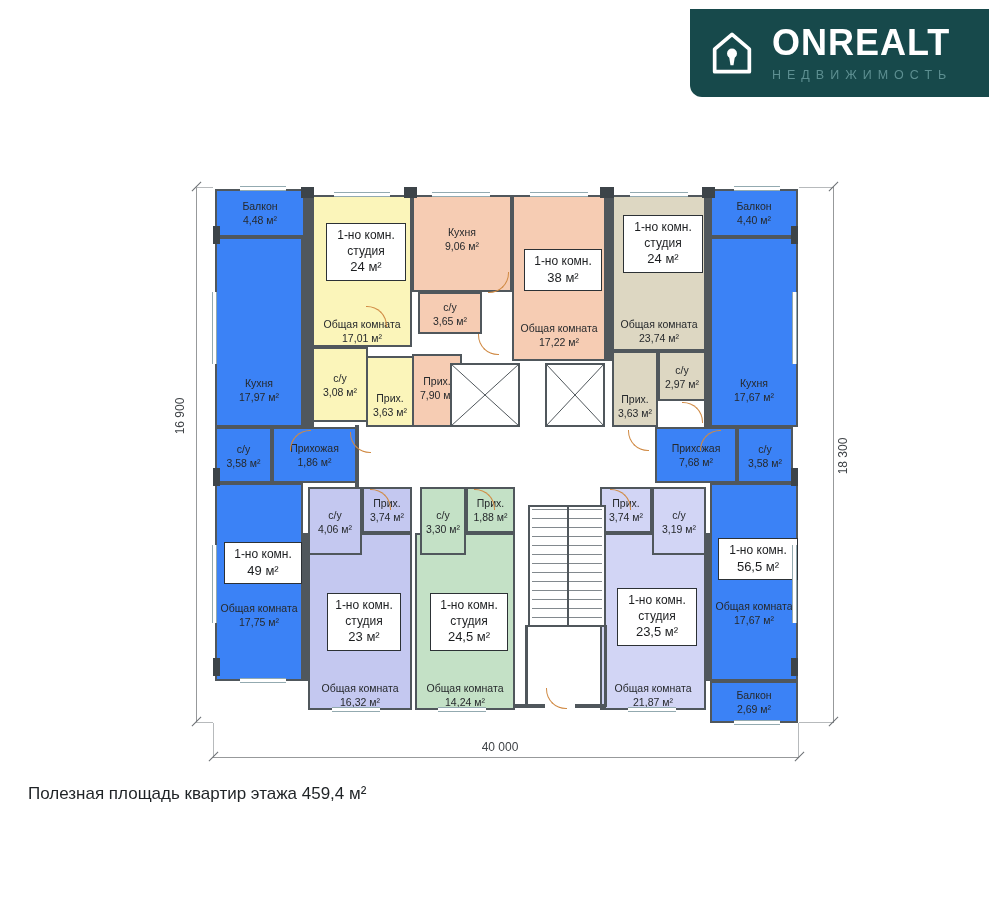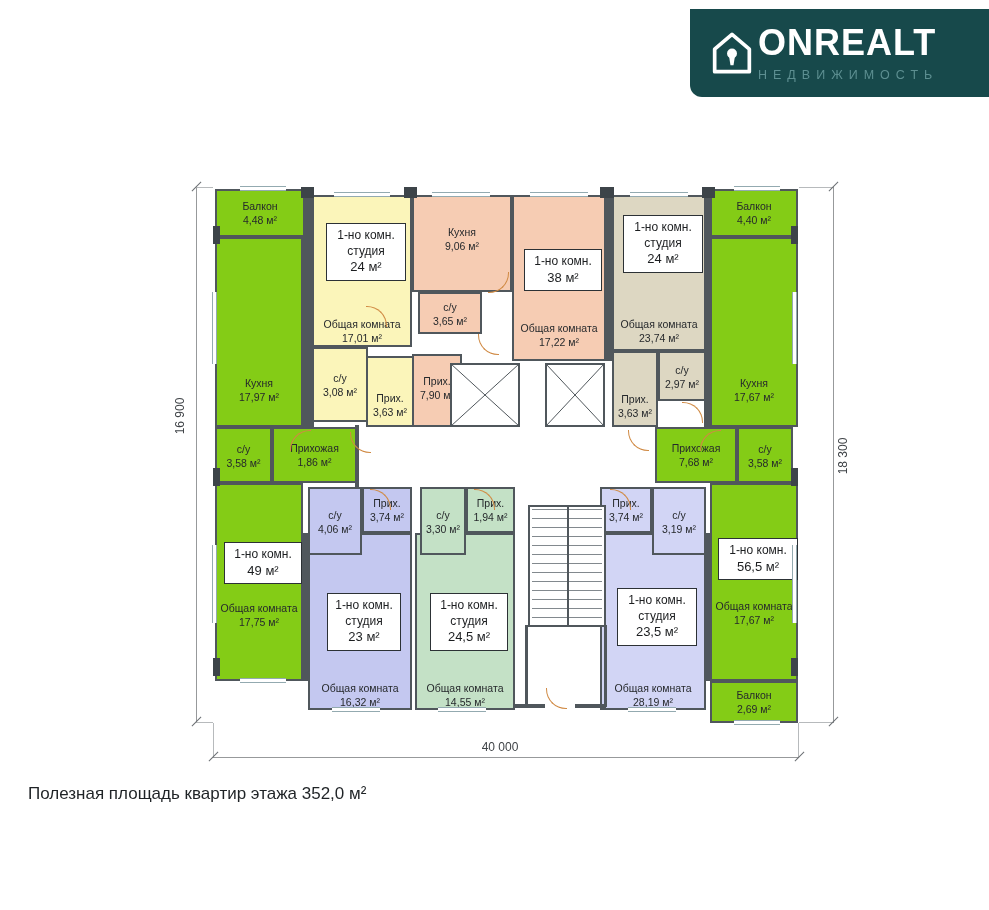--- a/index.html
+++ b/index.html
@@ -1,20 +1,20 @@
 <!DOCTYPE html>
 <html><head>
 <meta charset="utf-8">
 <style>
   html,body{margin:0;padding:0}
   body{position:relative;width:989px;height:910px;background:#ffffff;
        font-family:"Liberation Sans","DejaVu Sans",sans-serif;overflow:hidden}
 
   .room{position:absolute;box-sizing:border-box;border:2px solid #50575c;z-index:1}
-  .cyan{background:#84cc16}
+  .cyan{background:#3b82f6}
   .yellow{background:#fbf5ba}
   .salmon{background:#f6ccb3}
   .beige{background:#ddd7c2}
   .blue{background:#c4c8f0}
   .green{background:#c4e1c6}
   .lav{background:#d2d5f5}
 
   .rl{position:absolute;left:0;right:0;text-align:center;line-height:1.3;
       font-size:10.5px;color:#26292c;z-index:2}
   .labelbox{position:absolute;background:#fff;border:1px solid #2c3135;
@@ -36,21 +36,21 @@
       background:repeating-linear-gradient(to bottom,#82898e 0 1px,transparent 1px 9px)}
   .stair-mid{position:absolute;left:50%;top:0;bottom:0;width:2px;background:#50575c}
 
   .dimline{position:absolute;background:#97999b;z-index:0}
   .extline{position:absolute;background:#b7babc;z-index:0}
   .dimlabel{position:absolute;font-size:12px;color:#3f4347;text-align:center;z-index:1}
   .rot{transform:rotate(-90deg)}
   .tick{position:absolute;width:13px;height:1px;background:#6a6e72;transform:rotate(-45deg);z-index:1}
 
   .logo{position:absolute;left:690px;top:9px;width:299px;height:88px;background:#17494b;
-      border-radius:0 0 0 12px;display:flex;align-items:center;
+      border-radius:0 0 0 12px;display:flex;align-items:center;gap:14px;
       padding-left:16px;box-sizing:border-box;z-index:10}
   .logo-brand{font-size:36px;font-weight:bold;color:#fff;letter-spacing:1px;line-height:1}
   .logo-sub{font-size:12.5px;color:#5d8f91;letter-spacing:6px;margin-top:7px;white-space:nowrap}
 
   .caption{position:absolute;left:28px;top:784px;font-size:17px;color:#1f2326}
 </style>
 </head>
 <body>
 
 <div class="logo">
@@ -243,45 +243,45 @@
 </div>
 
 <div class="room green" style="left:415px;top:533px;width:100px;height:177px">
   <div class="labelbox" style="left:13px;top:58px;width:72px">
     <div>1-но комн.</div>
     <div>студия</div>
     <div class="ar">24,5 м²</div>
   </div>
   <div class="rl" style="top:147px">
     <div>Общая комната</div>
-    <div>14,55 м²</div>
+    <div>14,24 м²</div>
   </div>
 </div>
 <div class="room green" style="left:420px;top:487px;width:46px;height:68px">
   <div class="rl" style="top:20px">
     <div>с/у</div>
     <div>3,30 м²</div>
   </div>
 </div>
 <div class="room green" style="left:466px;top:487px;width:49px;height:46px">
   <div class="rl" style="top:8px">
     <div>Прих.</div>
-    <div>1,94 м²</div>
+    <div>1,88 м²</div>
   </div>
 </div>
 
 <div class="room lav" style="left:600px;top:533px;width:106px;height:177px">
   <div class="labelbox" style="left:15px;top:53px;width:74px">
     <div>1-но комн.</div>
     <div>студия</div>
     <div class="ar">23,5 м²</div>
   </div>
   <div class="rl" style="top:147px">
     <div>Общая комната</div>
-    <div>28,19 м²</div>
+    <div>21,87 м²</div>
   </div>
 </div>
 <div class="room lav" style="left:600px;top:487px;width:52px;height:46px">
   <div class="rl" style="top:8px">
     <div>Прих.</div>
     <div>3,74 м²</div>
   </div>
 </div>
 <div class="room lav" style="left:652px;top:487px;width:54px;height:68px">
   <div class="rl" style="top:20px">
@@ -370,13 +370,13 @@
 <div class="tick" style="left:190px;top:186px"></div>
 <div class="tick" style="left:190px;top:721px"></div>
 <div class="tick" style="left:827px;top:186px"></div>
 <div class="tick" style="left:827px;top:721px"></div>
 <div class="tick" style="left:207px;top:756px"></div>
 <div class="tick" style="left:793px;top:756px"></div>
 <div class="dimlabel rot" style="left:150px;top:409px;width:60px">16 900</div>
 <div class="dimlabel rot" style="left:813px;top:449px;width:60px">18 300</div>
 <div class="dimlabel" style="left:470px;top:740px;width:60px">40 000</div>
 
-<div class="caption">Полезная площадь квартир этажа 352,0 м²</div>
+<div class="caption">Полезная площадь квартир этажа 459,4 м²</div>
 
 </body></html>

